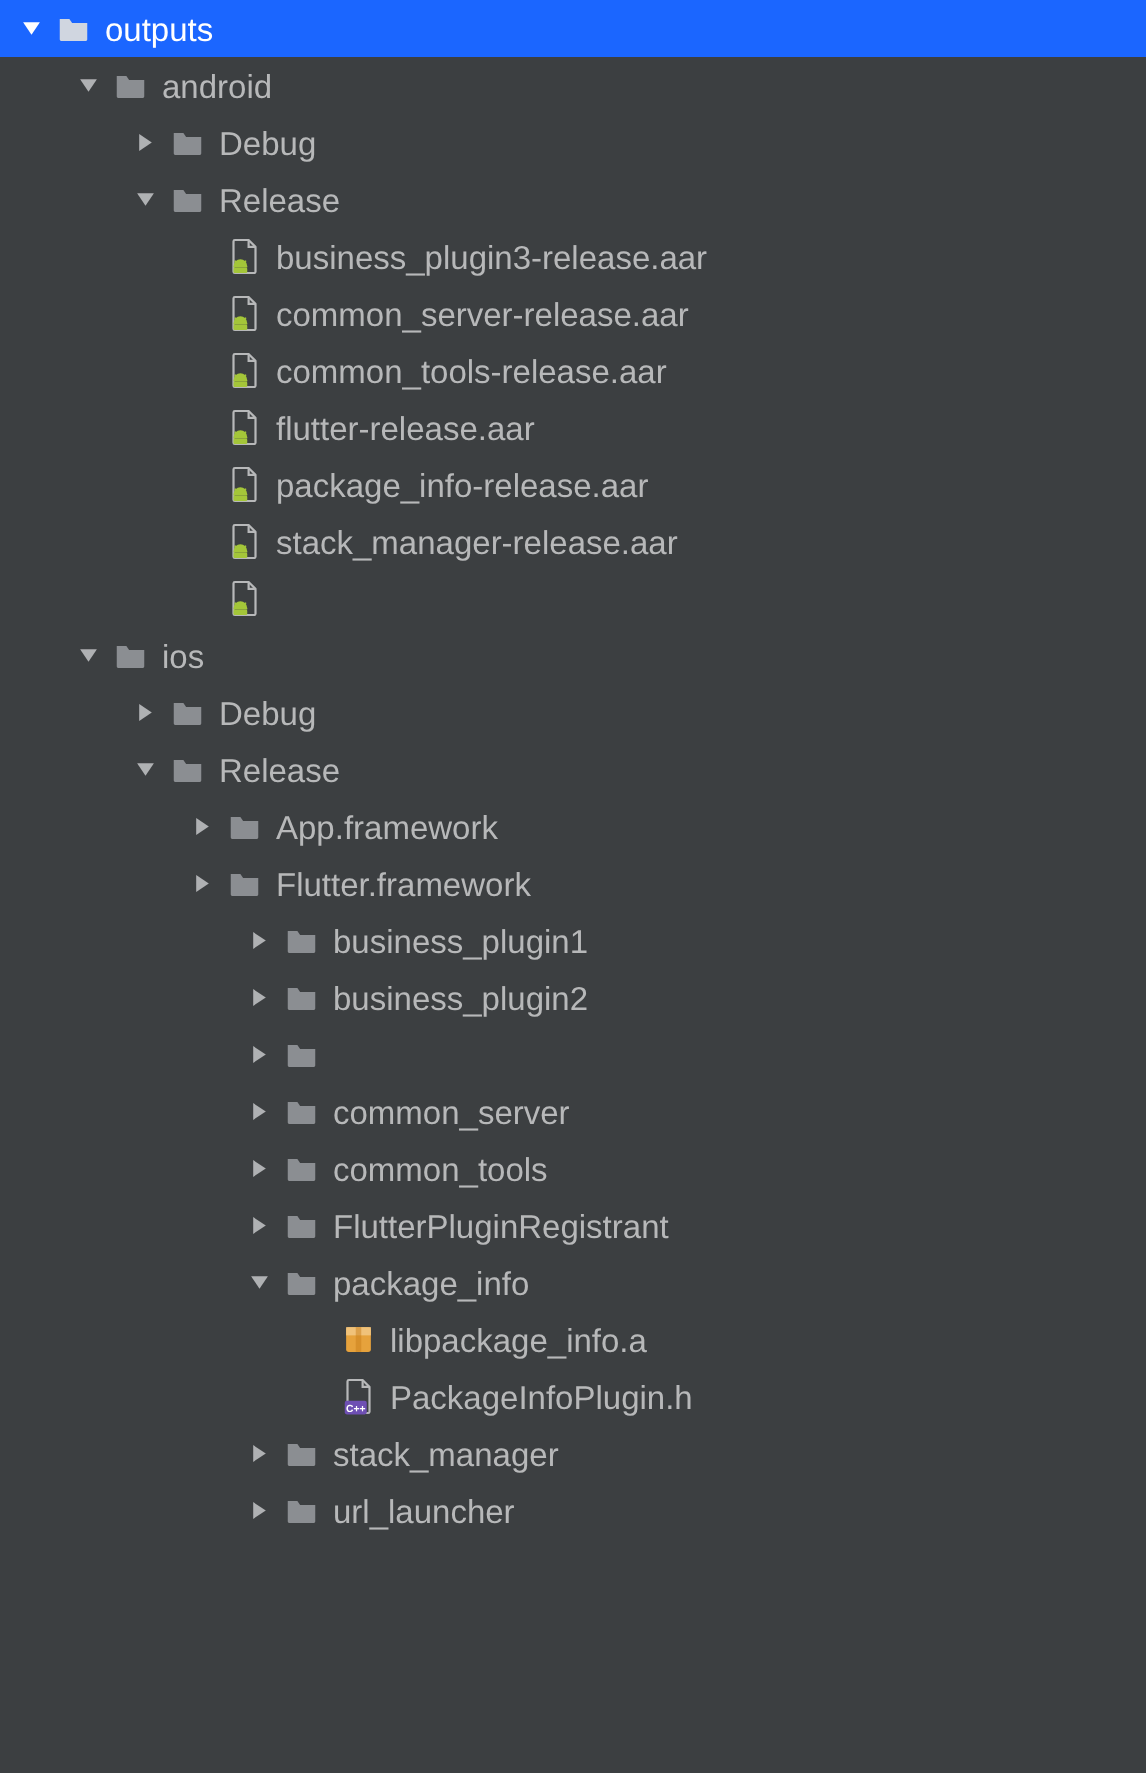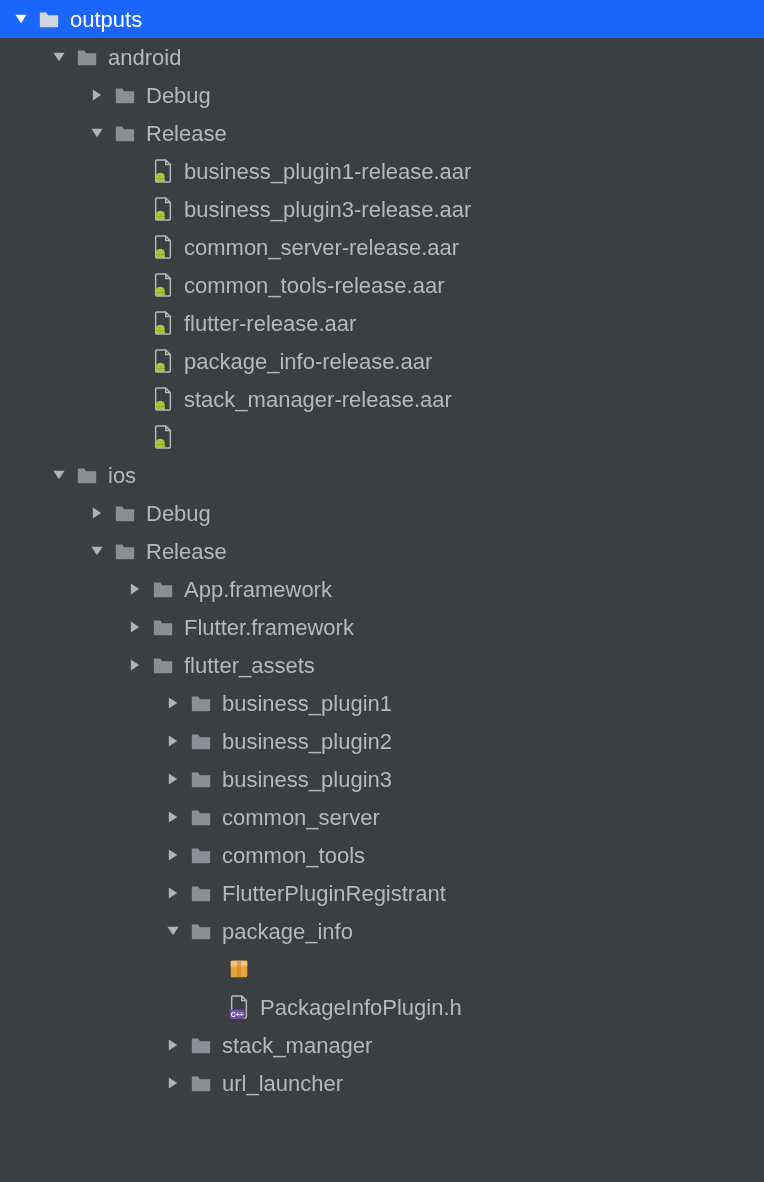--- a/index.html
+++ b/index.html
@@ -112,36 +112,20 @@
     <path d="M5 2 h10 l5 5 v18 a1 1 0 0 1 -1 1 H5 a1 1 0 0 1 -1 -1 V3 a1 1 0 0 1 1 -1 Z" fill="none" stroke="#b7b8b9" stroke-width="1.6"></path>
     <path d="M15 2 v5 h5" fill="none" stroke="#b7b8b9" stroke-width="1.6"></path>
     <g transform="translate(2,17)">
       <path d="M2 4 a5 5 0 0 1 10 0 v1 H2 Z" fill="#a4c639"></path>
       <line x1="3" y1="0" x2="4.5" y2="2" stroke="#a4c639" stroke-width="1.2"></line>
       <line x1="11" y1="0" x2="9.5" y2="2" stroke="#a4c639" stroke-width="1.2"></line>
       <rect x="2" y="5" width="10" height="4" rx="1" fill="#a4c639"></rect>
     </g>
   </svg>
       </span>
-      <span class="label">business_plugin1-release.aar</span>
-    </div>
-    <div class="row">
-      <span class="indent" style="width: 150px;"></span>
-      <span class="icon">
-        <svg viewBox="0 0 24 28" width="22" height="26">
-    <path d="M5 2 h10 l5 5 v18 a1 1 0 0 1 -1 1 H5 a1 1 0 0 1 -1 -1 V3 a1 1 0 0 1 1 -1 Z" fill="none" stroke="#b7b8b9" stroke-width="1.6"></path>
-    <path d="M15 2 v5 h5" fill="none" stroke="#b7b8b9" stroke-width="1.6"></path>
-    <g transform="translate(2,17)">
-      <path d="M2 4 a5 5 0 0 1 10 0 v1 H2 Z" fill="#a4c639"></path>
-      <line x1="3" y1="0" x2="4.5" y2="2" stroke="#a4c639" stroke-width="1.2"></line>
-      <line x1="11" y1="0" x2="9.5" y2="2" stroke="#a4c639" stroke-width="1.2"></line>
-      <rect x="2" y="5" width="10" height="4" rx="1" fill="#a4c639"></rect>
-    </g>
-  </svg>
-      </span>
       <span class="label">business_plugin3-release.aar</span>
     </div>
     <div class="row">
       <span class="indent" style="width: 150px;"></span>
       <span class="icon">
         <svg viewBox="0 0 24 28" width="22" height="26">
     <path d="M5 2 h10 l5 5 v18 a1 1 0 0 1 -1 1 H5 a1 1 0 0 1 -1 -1 V3 a1 1 0 0 1 1 -1 Z" fill="none" stroke="#b7b8b9" stroke-width="1.6"></path>
     <path d="M15 2 v5 h5" fill="none" stroke="#b7b8b9" stroke-width="1.6"></path>
     <g transform="translate(2,17)">
       <path d="M2 4 a5 5 0 0 1 10 0 v1 H2 Z" fill="#a4c639"></path>
@@ -296,34 +280,20 @@
         </svg>
       </span>
       <span class="icon">
         <svg viewBox="0 0 24 24" width="24" height="22">
     <path d="M2 5 h7 l2 3 h11 v12 a1 1 0 0 1 -1 1 H3 a1 1 0 0 1 -1 -1 Z" fill="#8b8e92"></path>
   </svg>
       </span>
       <span class="label">Flutter.framework</span>
     </div>
     <div class="row">
-      <span class="indent" style="width: 126px;"></span>
-      <span class="arrow">
-        <svg viewBox="0 0 10 10">
-          <polygon points="2,1 8,5 2,9" fill="#afb1b3"></polygon>
-        </svg>
-      </span>
-      <span class="icon">
-        <svg viewBox="0 0 24 24" width="24" height="22">
-    <path d="M2 5 h7 l2 3 h11 v12 a1 1 0 0 1 -1 1 H3 a1 1 0 0 1 -1 -1 Z" fill="#8b8e92"></path>
-  </svg>
-      </span>
-      <span class="label">flutter_assets</span>
-    </div>
-    <div class="row">
       <span class="indent" style="width: 164px;"></span>
       <span class="arrow">
         <svg viewBox="0 0 10 10">
           <polygon points="2,1 8,5 2,9" fill="#afb1b3"></polygon>
         </svg>
       </span>
       <span class="icon">
         <svg viewBox="0 0 24 24" width="24" height="22">
     <path d="M2 5 h7 l2 3 h11 v12 a1 1 0 0 1 -1 1 H3 a1 1 0 0 1 -1 -1 Z" fill="#8b8e92"></path>
   </svg>
@@ -349,21 +319,20 @@
       <span class="arrow">
         <svg viewBox="0 0 10 10">
           <polygon points="2,1 8,5 2,9" fill="#afb1b3"></polygon>
         </svg>
       </span>
       <span class="icon">
         <svg viewBox="0 0 24 24" width="24" height="22">
     <path d="M2 5 h7 l2 3 h11 v12 a1 1 0 0 1 -1 1 H3 a1 1 0 0 1 -1 -1 Z" fill="#8b8e92"></path>
   </svg>
       </span>
-      <span class="label">business_plugin3</span>
     </div>
     <div class="row">
       <span class="indent" style="width: 164px;"></span>
       <span class="arrow">
         <svg viewBox="0 0 10 10">
           <polygon points="2,1 8,5 2,9" fill="#afb1b3"></polygon>
         </svg>
       </span>
       <span class="icon">
         <svg viewBox="0 0 24 24" width="24" height="22">
@@ -416,20 +385,21 @@
     </div>
     <div class="row">
       <span class="indent" style="width: 226px;"></span>
       <span class="icon">
         <svg viewBox="0 0 24 24" width="22" height="22">
     <rect x="3" y="3" width="18" height="18" rx="2" fill="#e6a23c"></rect>
     <rect x="3" y="3" width="18" height="6" fill="#f0c27a"></rect>
     <rect x="10" y="3" width="4" height="18" fill="#c77d1a" opacity="0.5"></rect>
   </svg>
       </span>
+      <span class="label">libpackage_info.a</span>
     </div>
     <div class="row">
       <span class="indent" style="width: 226px;"></span>
       <span class="icon">
         <svg viewBox="0 0 24 28" width="22" height="26">
     <path d="M5 2 h10 l5 5 v18 a1 1 0 0 1 -1 1 H5 a1 1 0 0 1 -1 -1 V3 a1 1 0 0 1 1 -1 Z" fill="none" stroke="#b7b8b9" stroke-width="1.6"></path>
     <path d="M15 2 v5 h5" fill="none" stroke="#b7b8b9" stroke-width="1.6"></path>
     <rect x="2" y="17" width="16" height="10" rx="1.5" fill="#6e4fb3"></rect>
     <text x="10" y="25" font-size="7.5" font-weight="bold" text-anchor="middle" fill="#ffffff" font-family="sans-serif">C++</text>
   </svg>

